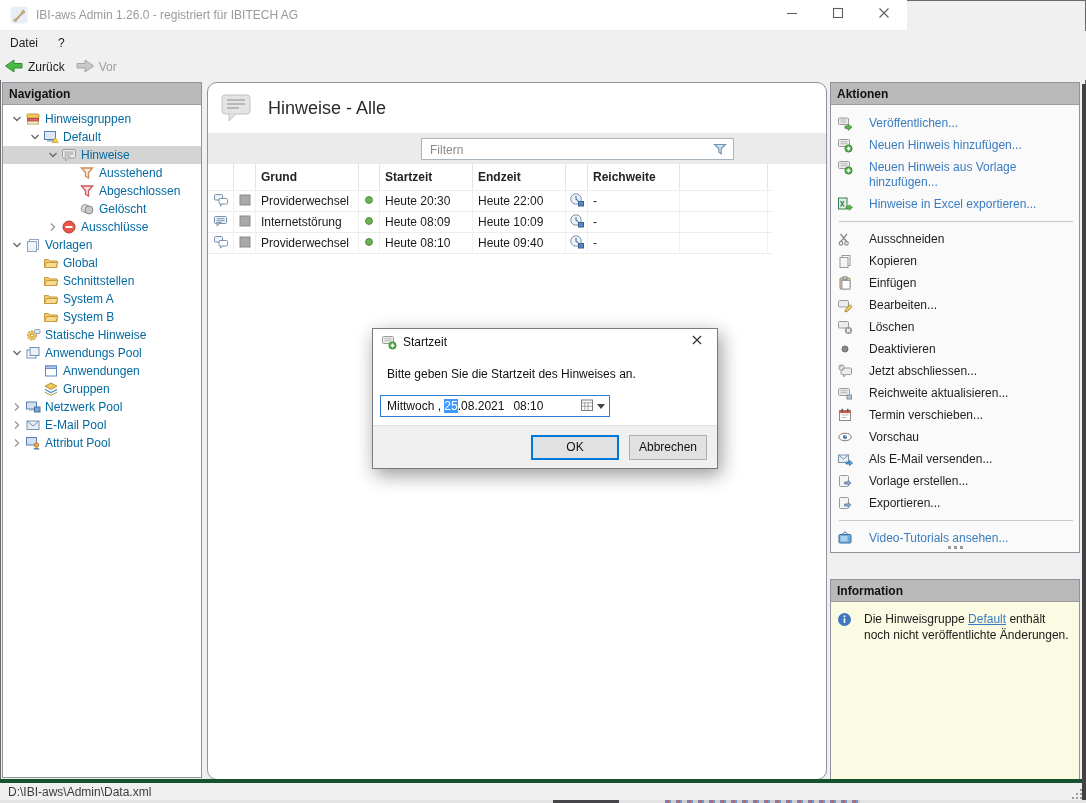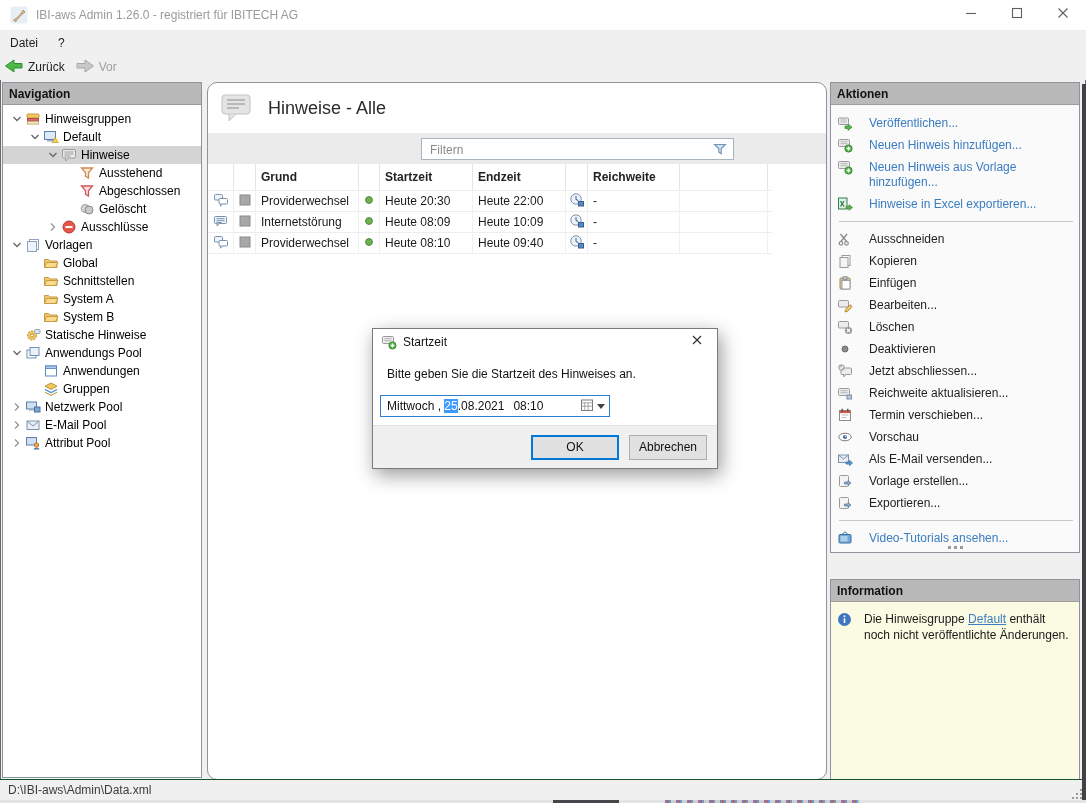--- a/index.html
+++ b/index.html
@@ -1,38 +1,38 @@
 <!DOCTYPE html>
 <html style="--link-blue: #3a7cc0; --panel-header: #b9b9b9; --selection: #d4d4d4; --info-bg: #fbfbe3; --focus-blue: #2d7dd2; --highlight-blue: #3d9bff; --filter-strip: #ebebeb; --chrome: #f0f0f0;"><head>
 <meta charset="utf-8">
 <style>
   html,body{margin:0;padding:0;}
   body{font-family:"Liberation Sans", sans-serif; background:#d0d0d0;}
   #screen{position:relative;width:1086px;height:803px;background:var(--chrome);overflow:hidden;outline:1px solid #6a6a6a;outline-offset:-1px;}
   
-  #titlebar{position:absolute;left:0;top:0;width:1086px;height:30px;background:#ffffff;display:flex;align-items:center;border-bottom:1px solid #ececec;}
+  #titlebar{position:absolute;left:0;top:0;width:907px;height:30px;background:#ffffff;display:flex;align-items:center;border-bottom:1px solid #ececec;}
   #titlebar .appicon{width:18px;height:18px;margin:0 8px 0 10px;}
   #titlebar .title{font-size:12px;color:#9a9a9a;}
   #titlebar .winbtns{margin-left:auto;display:flex;height:30px;}
   .winbtn{width:46px;height:30px;display:flex;align-items:center;justify-content:center;}
   #menubar{position:absolute;left:0;top:31px;width:1086px;height:23px;background:var(--chrome);display:flex;align-items:center;font-size:12px;color:#1e1e1e;}
   #menubar .mitem{padding:3px 10px;}
   #toolbar{position:absolute;left:0;top:54px;width:1086px;height:26px;background:var(--chrome);display:flex;align-items:center;font-size:12px;}
   .tbtn{display:flex;align-items:center;gap:4px;padding:2px 6px 2px 4px;}
   .tbtn .tlab{color:#1e1e1e;}
   .tbtn.disabled .tlab{color:#9f9f9f;}
   
   .panel{position:absolute;background:#ffffff;border:1px solid #8f949c;box-sizing:border-box;}
   .panel-hd{height:22px;background:var(--panel-header);border-bottom:1px solid #9c9c9c;font-size:12px;font-weight:bold;color:#111;display:flex;align-items:center;padding:0 6px;box-sizing:border-box;}
   #nav{left:2px;top:82px;width:200px;height:696px;}
   #main{left:207px;top:82px;width:620px;height:698px;border-radius:10px;}
   #actions{left:830px;top:82px;width:250px;height:471px;background:#fafafa;}
   #infopanel{left:830px;top:579px;width:250px;height:227px;background:var(--info-bg);}
   
-  .tree{padding-top:5px;font-size:12px;color:#000000;}
+  .tree{padding-top:5px;font-size:12px;color:#0369a1;}
   .trow{height:18px;display:flex;align-items:center;}
   .trow.sel{background:var(--selection);}
   .chev{width:16px;height:14px;display:inline-flex;align-items:center;justify-content:center;flex:0 0 16px;}
   .ticon{width:16px;height:16px;display:inline-flex;align-items:center;justify-content:center;flex:0 0 16px;margin-right:4px;}
   .tlabel{white-space:nowrap;}
   .ind0{padding-left:6px;} .ind1{padding-left:24px;} .ind2{padding-left:42px;} .ind3{padding-left:60px;}
   
   #main .main-hd{height:50px;display:flex;align-items:center;padding-left:12px;}
   #main .main-hd .bigicon{width:34px;height:30px;margin-right:14px;}
   #main .main-hd .mtitle{font-size:18px;color:#2b2b2b;}
@@ -62,21 +62,21 @@
   .albl.link{color:var(--link-blue);}
   .albl.normal{color:#1e1e1e;}
   .sep{height:1px;background:#c9c9c9;margin:6px 2px 6px 2px;}
   .gripdots{position:absolute;left:0;right:0;bottom:3px;display:flex;justify-content:center;gap:3px;}
   .gripdots i{width:3px;height:3px;background:#9a9a9a;display:block;}
   
   #infopanel .ibody{display:flex;gap:12px;padding:9px 8px 0 6px;font-size:12px;color:#1a1a1a;line-height:16px;}
   #infopanel .iicon{width:15px;height:15px;flex:0 0 15px;margin-top:1px;}
   #infopanel a{color:var(--link-blue);text-decoration:underline;}
   
-  #statusbar{position:absolute;left:0;top:779px;width:1082px;height:21px;background:var(--chrome);border-top:1px solid #14532d;display:flex;align-items:center;font-size:12px;color:#3c3c3c;padding-left:8px;box-sizing:border-box;}
+  #statusbar{position:absolute;left:0;top:779px;width:1082px;height:21px;background:var(--chrome);border-top:4px solid #14532d;display:flex;align-items:center;font-size:12px;color:#3c3c3c;padding-left:8px;box-sizing:border-box;}
   #statusgrip{position:absolute;right:2px;bottom:2px;width:14px;height:14px;}
   .sliver-right{position:absolute;left:1082px;top:84px;width:4px;height:716px;background:#414146;}
   .sliver-bottom{position:absolute;left:0;top:800px;width:1086px;height:3px;background:#e3e3e3;}
   .sliver-bottom .sb1{position:absolute;left:553px;top:0;width:66px;height:3px;background:#46464a;}
   .sliver-bottom .sb2{position:absolute;left:665px;top:0;width:195px;height:3px;background:repeating-linear-gradient(90deg,#8a7ab0 0 2px,#b06a6a 2px 4px,#6a9ad0 4px 6px,#cfcfcf 6px 11px);}
   
   #dialog{position:absolute;left:372px;top:328px;width:346px;height:141px;background:#fff;border:1px solid #777a80;box-sizing:border-box;box-shadow:3px 6px 18px rgba(0,0,0,0.4);}
   #dialog .dtitle{height:26px;display:flex;align-items:center;padding-left:8px;}
   #dialog .dtitle .dicon{width:16px;height:16px;margin-right:6px;}
   #dialog .dtitle .dtxt{font-size:12px;color:#111;}

